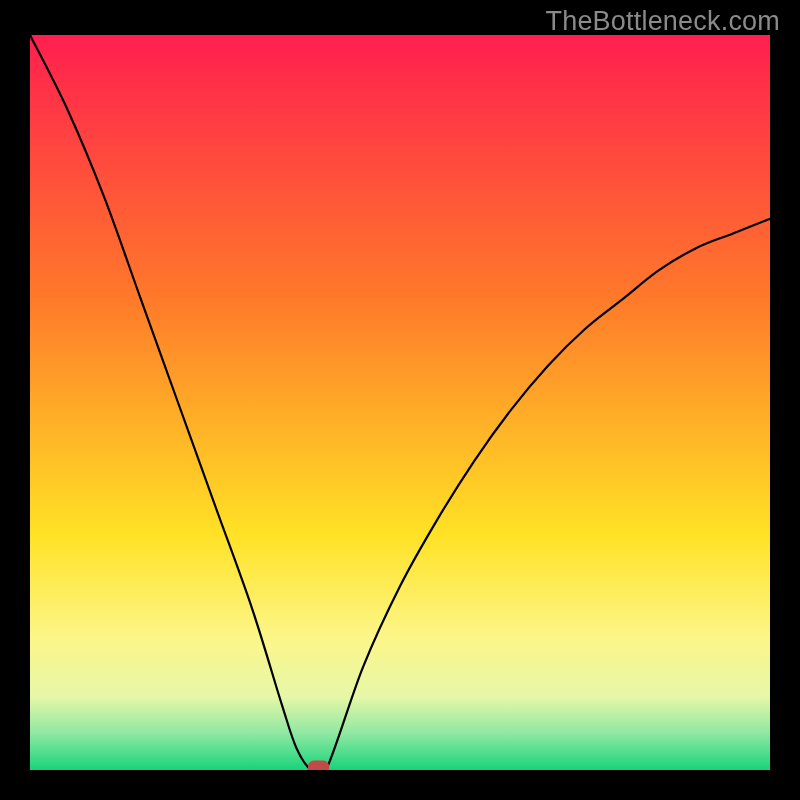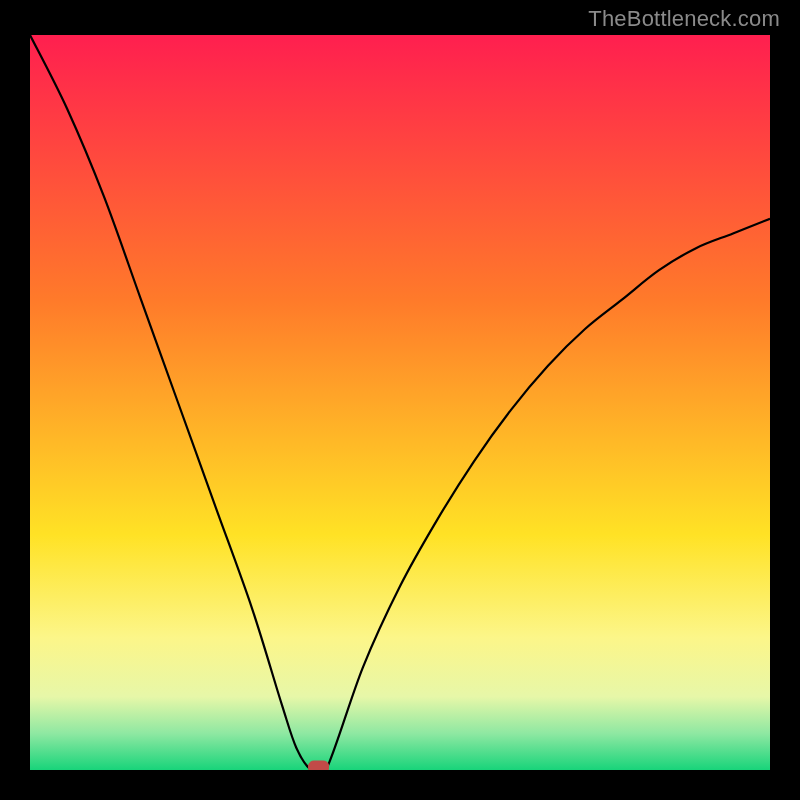--- a/index.html
+++ b/index.html
@@ -34,21 +34,21 @@
       var(--c4) 90%,
       var(--c5) 95%,
       var(--c6) 100%
     );
   }
   .watermark {
     position: absolute;
     top: 6px;
     right: 20px;
     color: #8a8a8a;
-    font-size: 22px;
+    font-size: 27px;
     letter-spacing: 0.2px;
     font-weight: 500;
   }
   .curve {
     fill: none;
     stroke: #000;
     stroke-width: 2.2;
   }
   .marker {
     fill: #c24a48;

